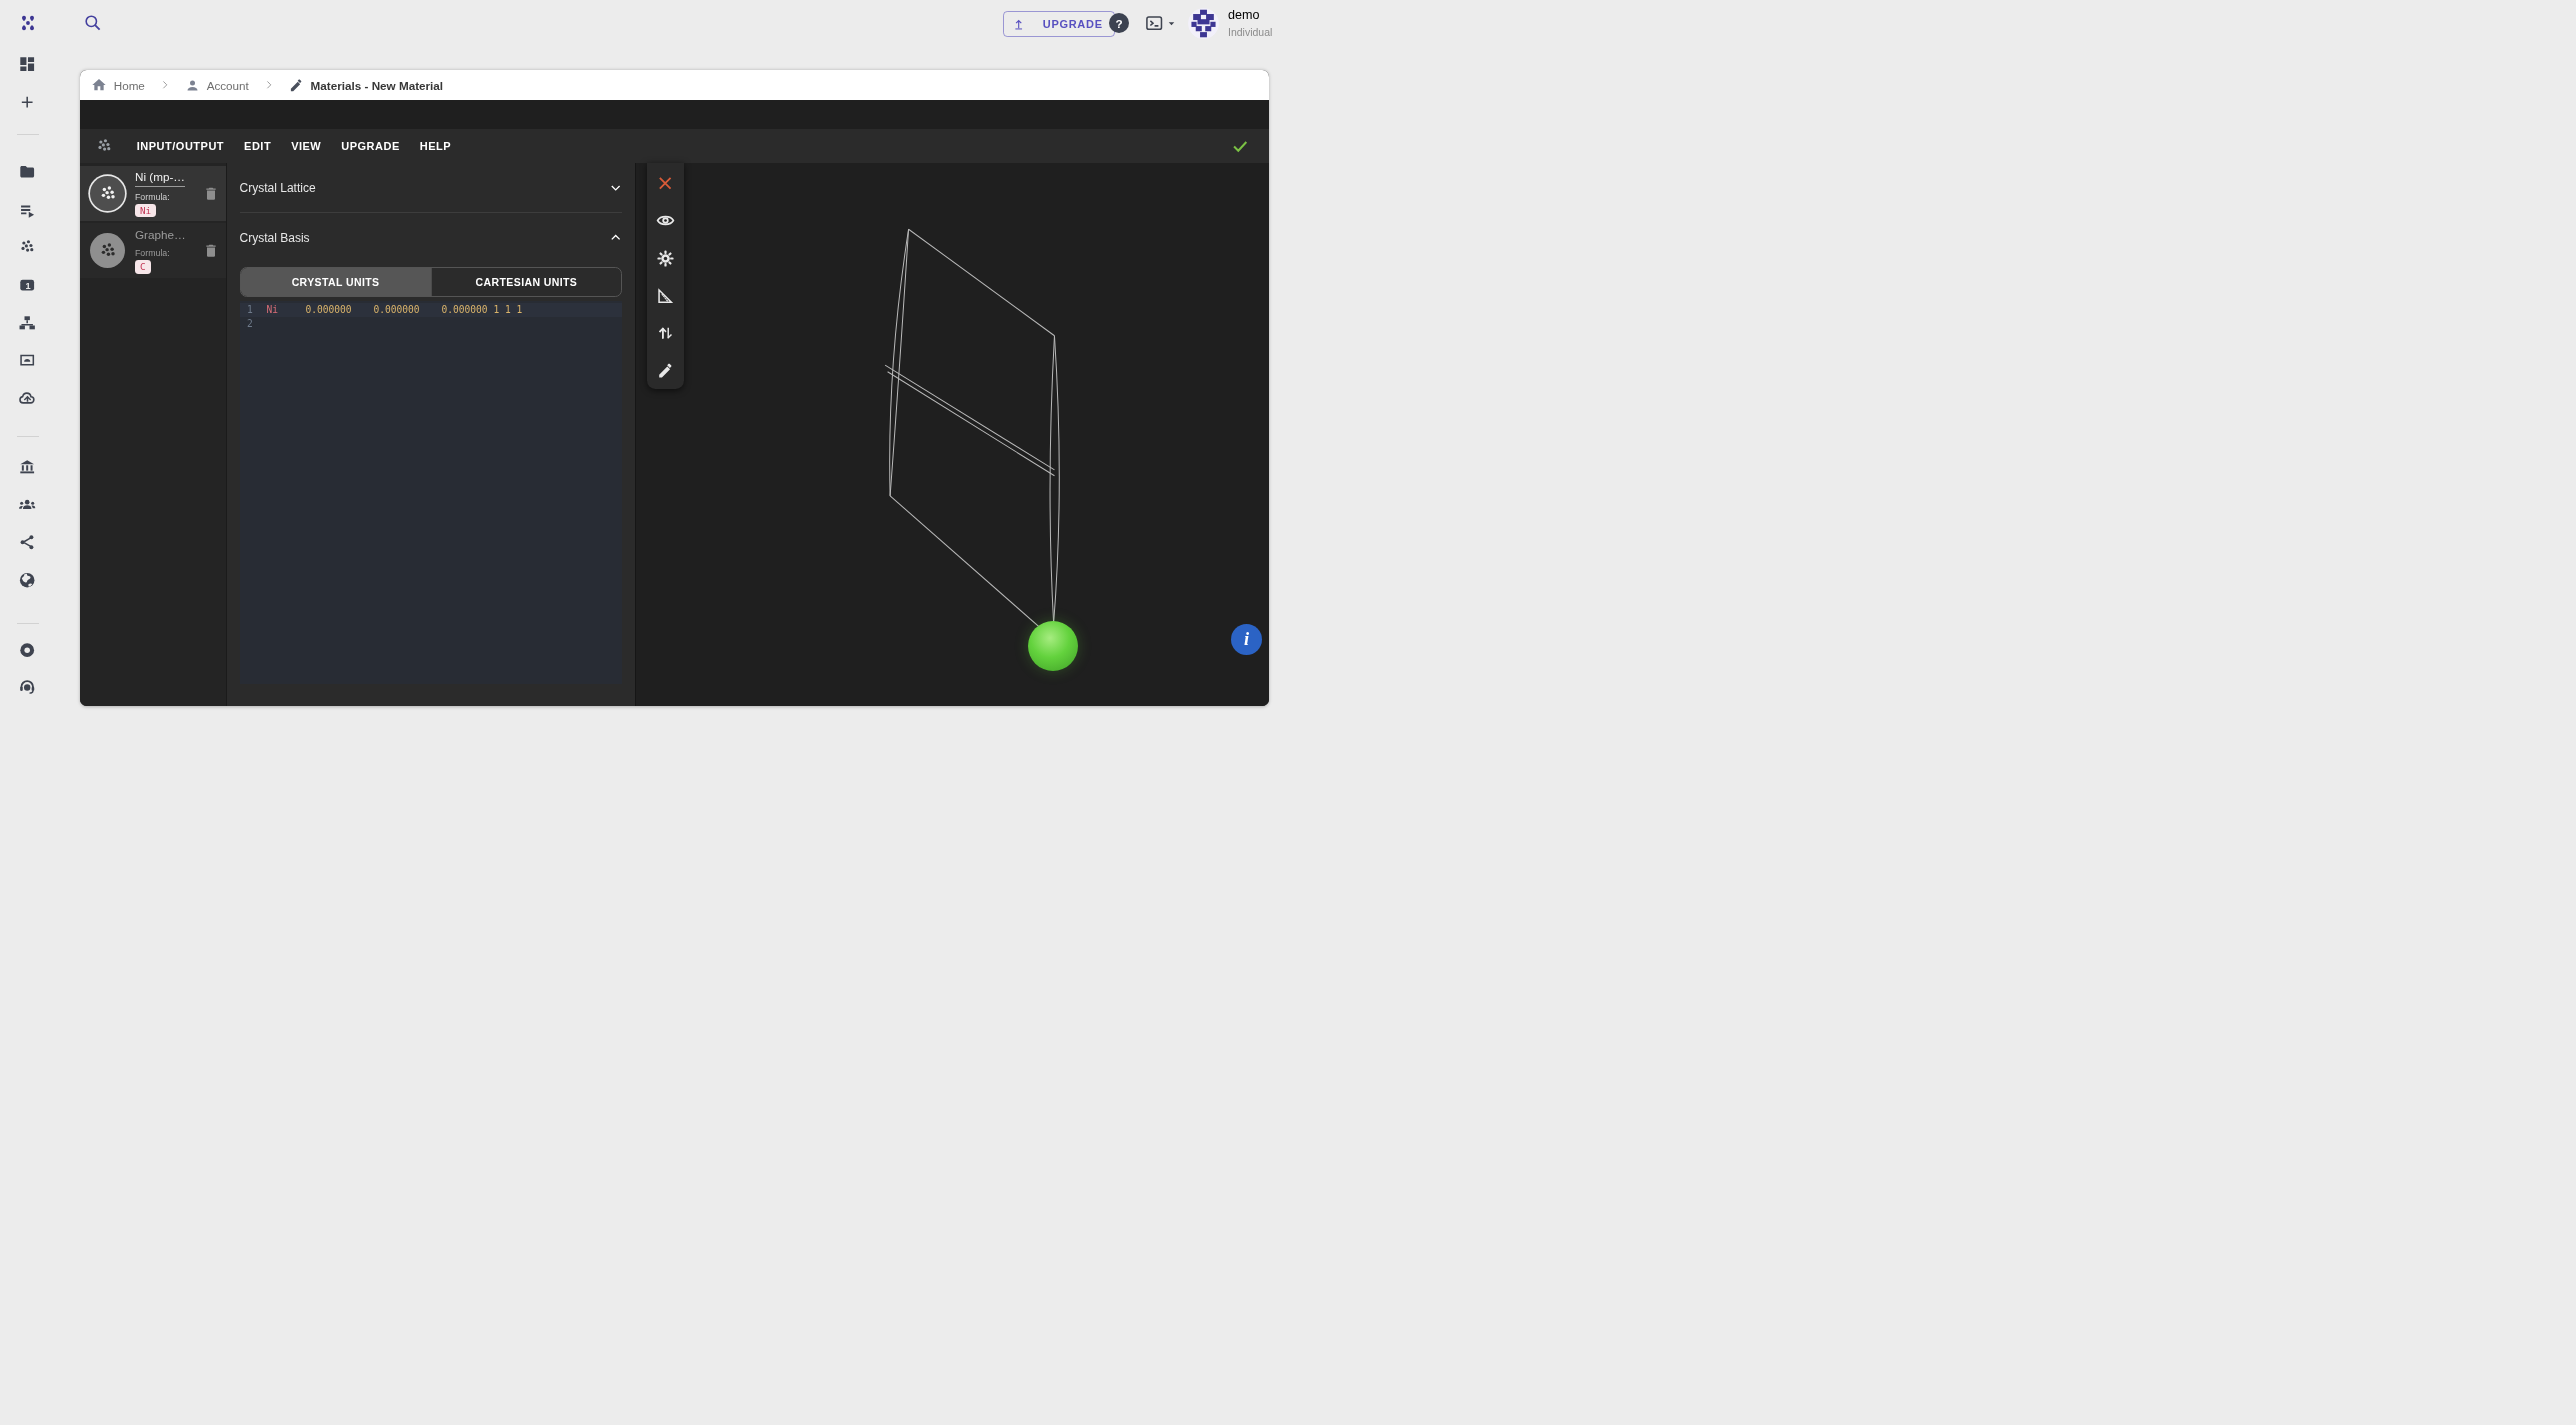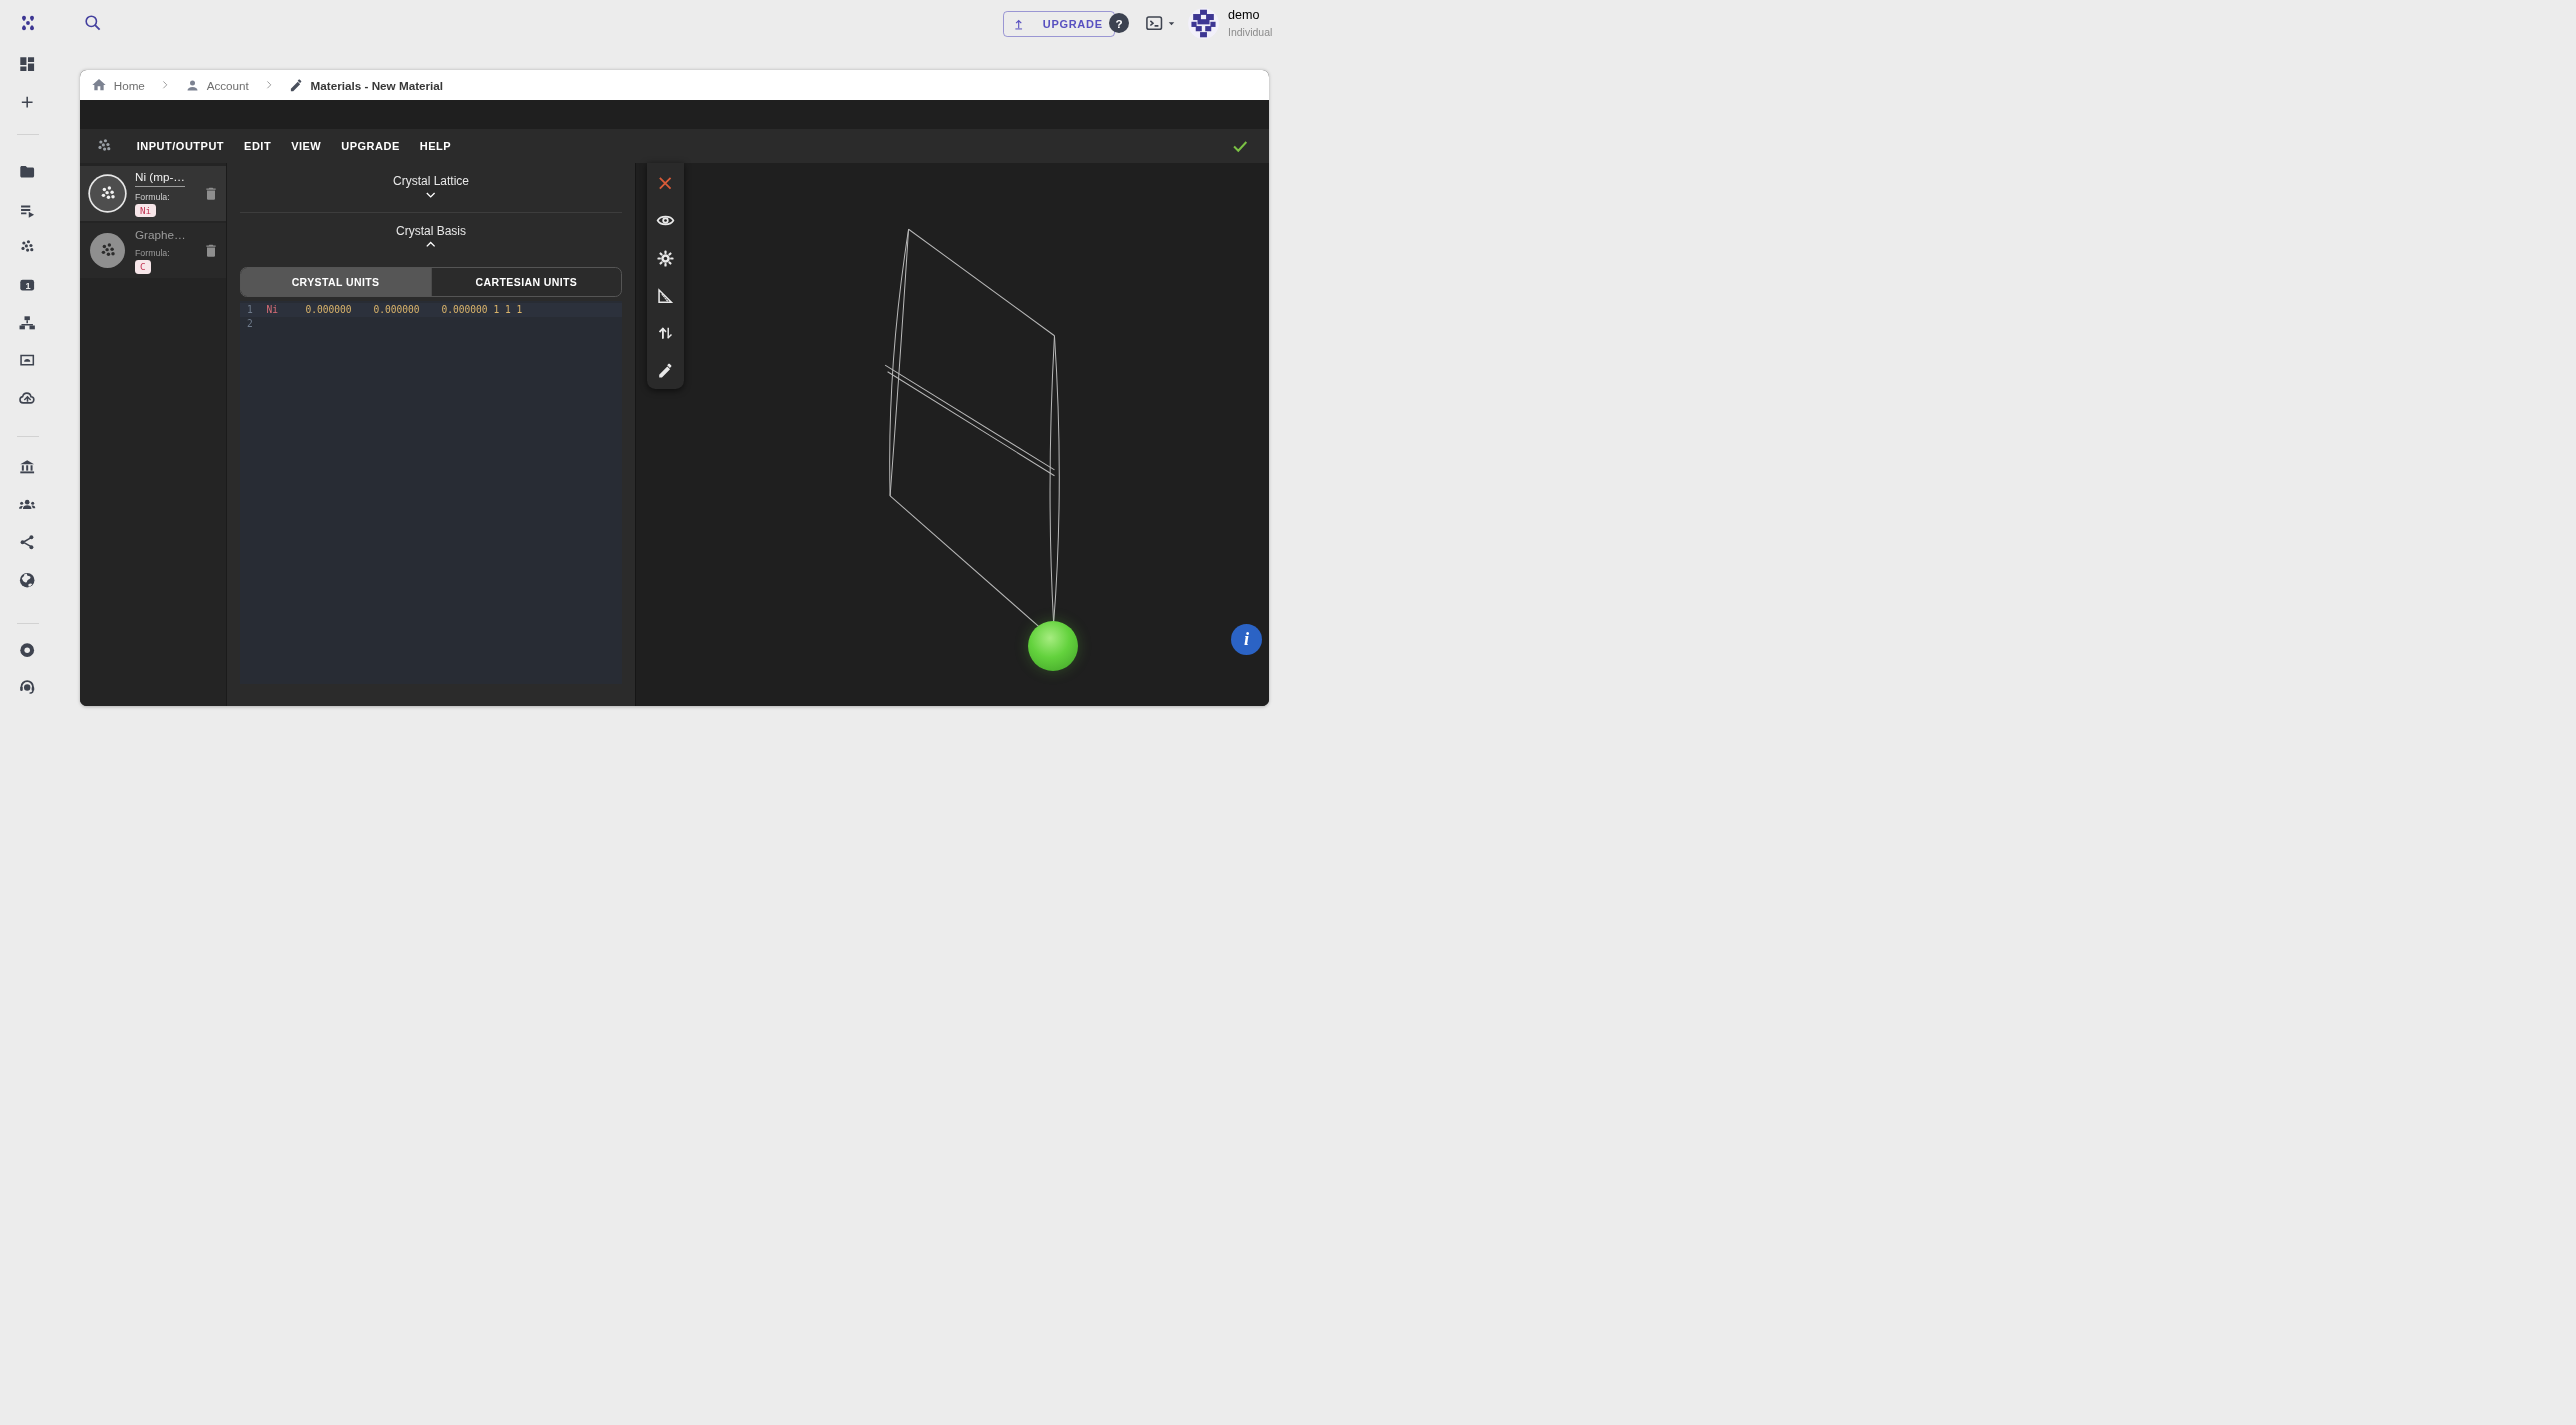--- a/index.html
+++ b/index.html
@@ -58,21 +58,21 @@
   .mat-title { font-size:11.7px; color:#f0f0f0; white-space:nowrap; border-bottom:0.8px solid #9a9a9a; padding-bottom:3px; max-width:72px; }
   .dim .mat-title { color:#9c9c9c; border-bottom:none; }
   .mat-flabel { font-size:8.8px; color:#cfcfcf; margin-top:4.2px; }
   .dim .mat-flabel { color:#9a9a9a; }
   .chip { display:inline-block; margin-top:2.5px; padding:0 5px; border-radius:3.4px; background:#f7e6e9; color:#c13352;
     font-family:"DejaVu Sans Mono",monospace; font-size:9.2px; line-height:13.4px; }
   .trash-btn { position:absolute; right:6.7px; top:50%; transform:translateY(-50%); color:#8e8e8e; background:none; border:none; cursor:pointer; }
 
   
   .mid { width:409px; background:#2b2b2b; border-left:0.8px solid #1b1b1b; padding:0 12.6px; }
-  .section-head { height:50px; display:flex; align-items:center; justify-content:center; cursor:pointer;flex-direction:column; }
+  .section-head { height:50px; display:flex; align-items:center; justify-content:space-between; cursor:pointer; }
   .section-head.first { border-bottom:0.8px solid #3d3d3d; }
   .section-title { font-size:12px; color:#e8e8e8; }
   .chev { color:#fff; }
   .tabs { margin-top:4.2px; height:30px; display:flex; border:0.8px solid #555; border-radius:6.7px; overflow:hidden; }
   .tab { flex:1; background:transparent; border:none; color:#fff; font-size:10.5px; font-weight:bold;
     letter-spacing:0.4px; cursor:pointer; }
   .tab.active { background:#565656; }
   .tab + .tab { border-left:0.8px solid #4b4b4b; }
 
   .editor { margin-top:4.2px; height:383px; background:#282c34; font-family:"DejaVu Sans Mono",monospace;

